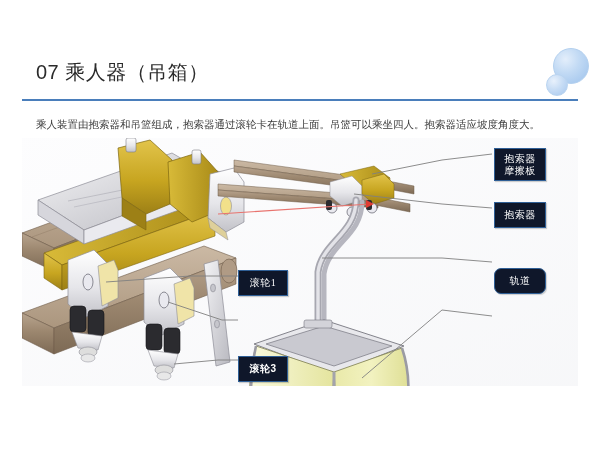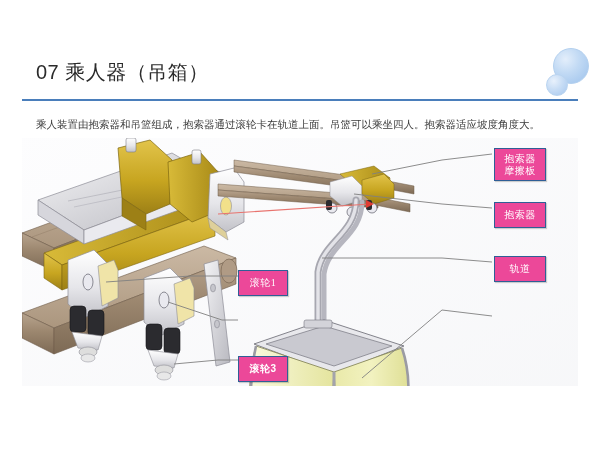--- a/index.html
+++ b/index.html
@@ -79,21 +79,21 @@
     position: absolute;
     left: 22px; top: 138px;
     width: 556px; height: 248px;
   }
   #figure svg { display: block; }
 
   
   .callout {
     position: absolute;
     box-sizing: border-box;
-    background: #ec4899;
+    background: #0f172a;
     border: 1px solid #2f5f96;
     color: #ffffff;
     font-size: 10px;
     line-height: 12px;
     text-align: center;
     display: flex;
     align-items: center;
     justify-content: center;
     letter-spacing: 0.5px;
     box-shadow: 1px 1px 1px rgba(0,0,0,0.18);
@@ -302,15 +302,15 @@
       <path d="M344 62 L352 66 L344 70 Z" fill="#e03c32"></path>
     </svg>
   </div>
 
   <div class="callout" style="left:238px; top:270px; width:50px; height:26px;font-family:Liberation Serif, serif;">滚轮1</div>
   <div class="callout" style="left:238px; top:356px; width:50px; height:26px;font-weight:bold;">滚轮3</div>
 
   <div class="callout" style="left:494px; top:148px; width:52px; height:33px;">抱索器
 摩擦板</div>
   <div class="callout" style="left:494px; top:202px; width:52px; height:26px;">抱索器</div>
-  <div class="callout" style="left:494px; top:256px; width:52px; height:26px;">轨道</div>
+  <div class="callout" style="left:494px; top:268px; width:52px; height:26px;border-radius:7px;">轨道</div>
 
 </div>
 
 </body></html>

